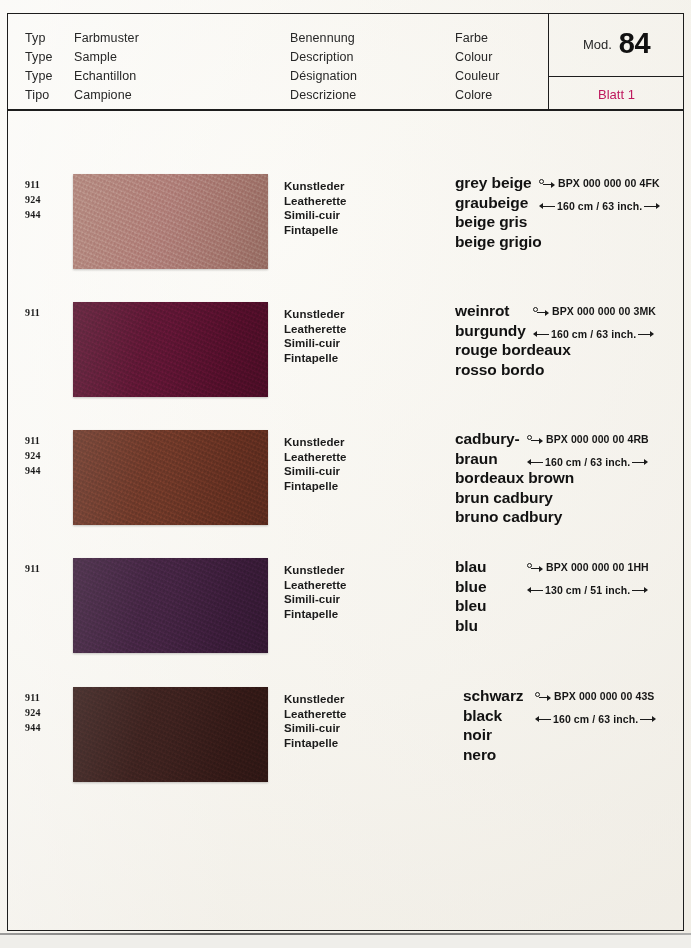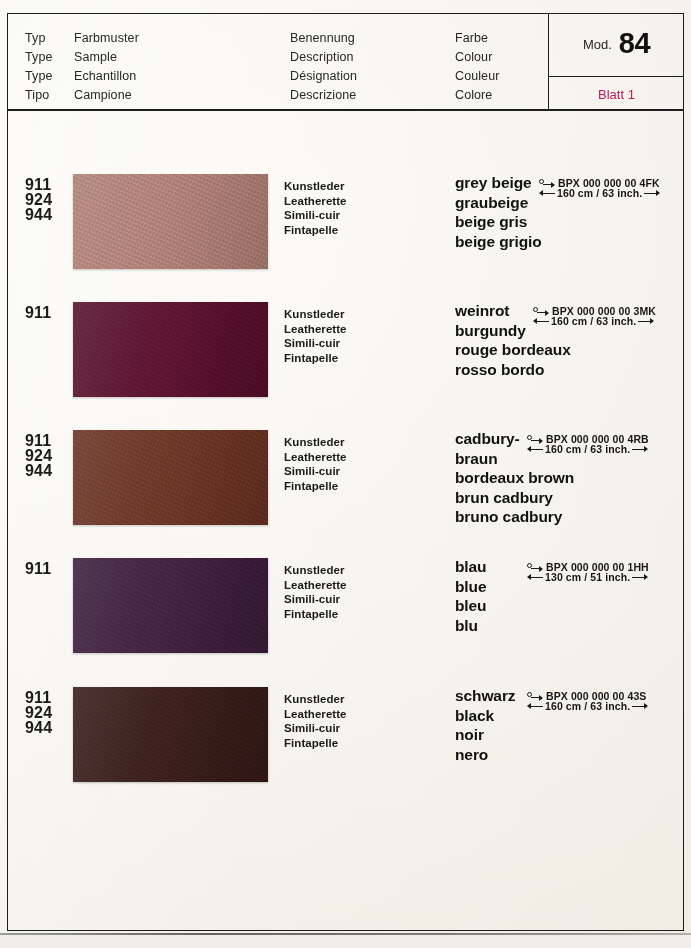--- a/index.html
+++ b/index.html
@@ -131,25 +131,26 @@
     position: absolute;
     left: 0;
     width: 677px;
     height: 130px;
   }
 
   .codes {
     position: absolute;
     left: 18px;
     top: 0;
-    font-size: 16px;
+    font-size: 10px;
     font-weight: bold;
     line-height: 15px;
     color: #1b1b1b;
     letter-spacing: 0.2px;
+    font-family: Liberation Serif, serif;
   }
 
   .swatch {
     position: absolute;
     left: 66px;
     top: 0;
     width: 195px;
     height: 95px;
     box-shadow: 0 1px 2px rgba(0,0,0,0.22);
     overflow: hidden;
@@ -215,21 +216,21 @@
     white-space: nowrap;
     pointer-events: none;
   }
   .meta-line {
     position: absolute;
     height: 19.5px;
     display: flex;
     align-items: center;
   }
   .meta-code { top: 0px; }
-  .meta-width { top: 10px; }
+  .meta-width { top: 23px; }
 
   .ico-roll {
     display: inline-block;
     width: 16px;
     height: 9px;
     position: relative;
     margin-right: 2px;
     flex: none;
   }
   .ico-roll::before {
@@ -526,21 +527,21 @@
           <div class="swatch-inner" style="background: linear-gradient(102deg, rgb(53, 26, 23) 0%, rgb(58, 29, 26) 48%, rgb(53, 26, 23) 100%);"></div>
           <div class="swatch-grain"></div>
           <div class="swatch-sheen"></div>
         </div>
         <div class="desc" style="top: 5px;">
           <div>Kunstleder</div>
           <div>Leatherette</div>
           <div>Simili-cuir</div>
           <div>Fintapelle</div>
         </div>
-        <div class="colour-block" style="top: -1px;">
+        <div class="colour-block" style="top: -1px; margin-left: 8px;">
           <div class="colour-names">
             <div>schwarz</div>
             <div>black</div>
             <div>noir</div>
             <div>nero</div>
           </div>
           <div class="meta">
             <div class="meta-line meta-code" style="left: 72px;">
               <span class="ico-roll">
                 <span class="tip"></span>

